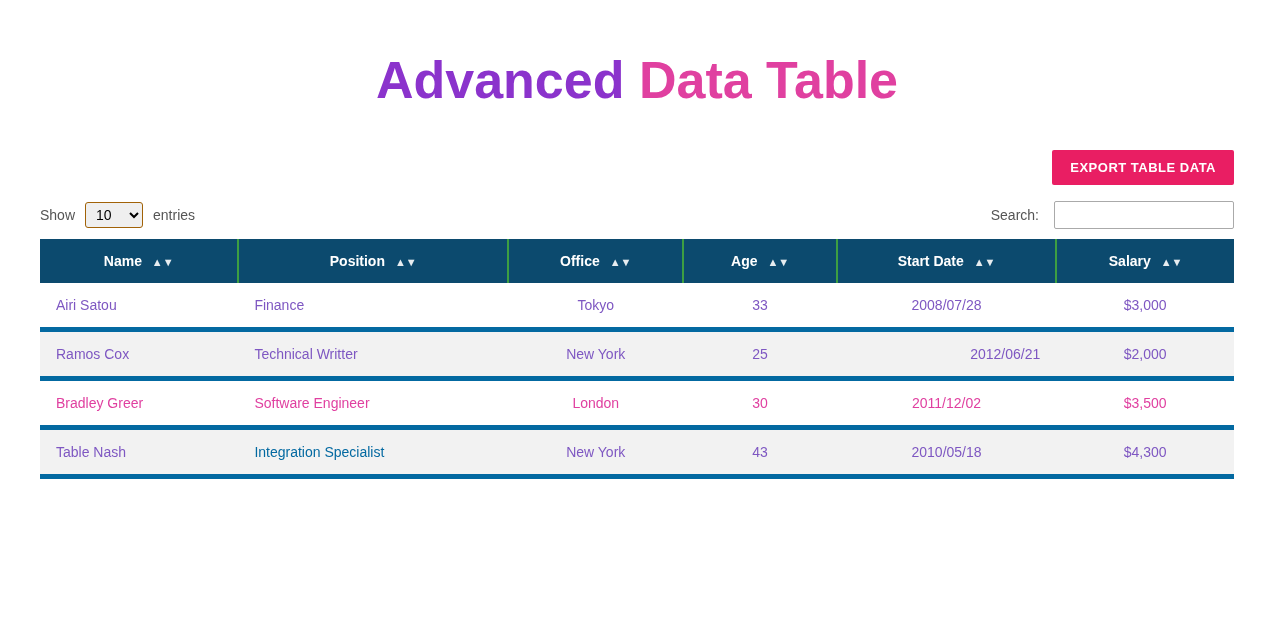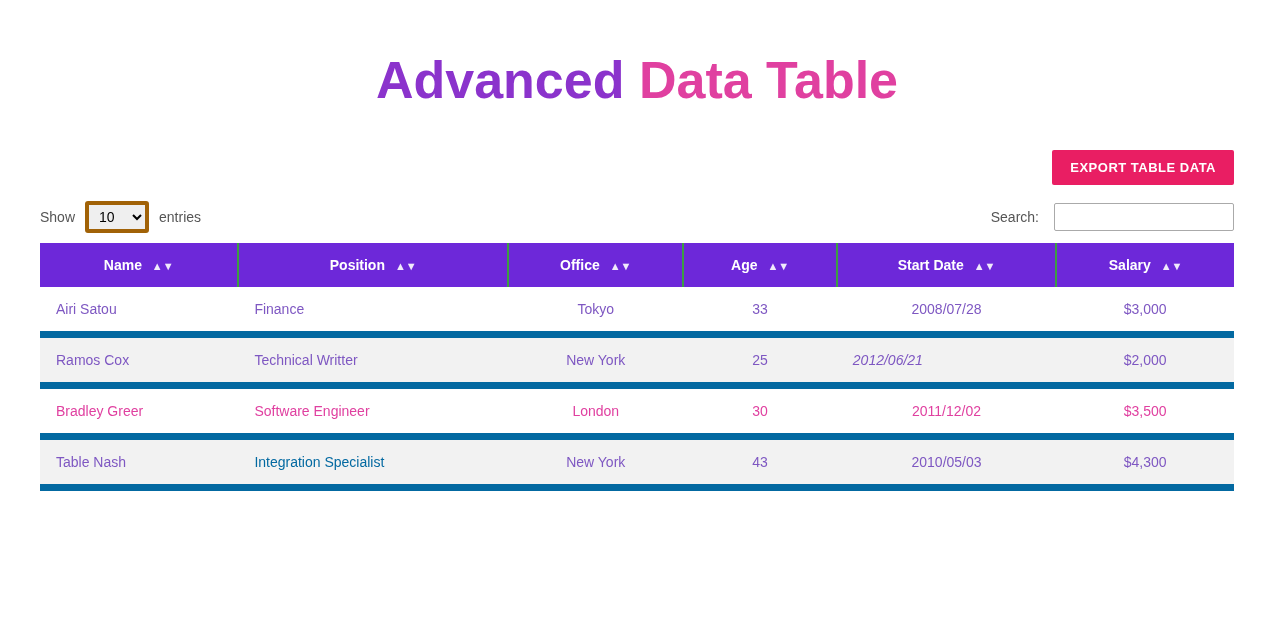--- a/index.html
+++ b/index.html
@@ -44,21 +44,21 @@
     .show-entries {
       display: flex;
       align-items: center;
       gap: 10px;
       font-size: 14px;
       color: #555;
     }
     .show-entries select {
       padding: 3px 6px;
       font-size: 14px;
-      border: 4px solid #a16207;
+      border: 1px solid #a16207;
       border-radius: 3px;
     }
     .search-box {
       display: flex;
       align-items: center;
       gap: 15px;
       font-size: 14px;
       color: #555;
     }
     .search-box input {
@@ -69,21 +69,21 @@
       border-radius: 2px;
       outline: none;
     }
 
     table {
       width: 100%;
       border-collapse: collapse;
       font-size: 14px;
     }
     thead tr {
-      background: #6d28d9;
+      background: #0c4a6e;
     }
     thead th {
       color: #fff;
       padding: 14px 16px;
       text-align: center;
       font-weight: 600;
       font-size: 14px;
       border-right: 2px solid #3d9e42;
       cursor: pointer;
       user-select: none;
@@ -91,21 +91,21 @@
     }
     thead th:last-child { border-right: none; }
     thead th .sort-arrows {
       display: inline-block;
       margin-left: 6px;
       font-size: 11px;
       opacity: 0.9;
     }
 
     tbody tr {
-      border-bottom: 7px solid #0369a1;
+      border-bottom: 5px solid #0369a1;
     }
     tbody tr:nth-child(even) {
       background: #f2f2f2;
     }
     tbody tr:nth-child(odd) {
       background: #fff;
     }
     tbody td {
       padding: 14px 16px;
       text-align: center;
@@ -177,33 +177,33 @@
         <td style="text-align: center; padding: 14px 16px;"><span style="color: rgb(126, 87, 194);">Tokyo</span></td>
         <td style="text-align: center; padding: 14px 16px;"><span style="color: rgb(126, 87, 194);">33</span></td>
         <td style="text-align: center; padding: 14px 16px;"><span style="color: rgb(126, 87, 194);">2008/07/28</span></td>
         <td style="text-align: center; padding: 14px 16px;"><span style="color: rgb(126, 87, 194);">$3,000</span></td>
       </tr>
       <tr>
         <td style="text-align: left; padding: 14px 16px;"><span style="color: rgb(126, 87, 194);">Ramos Cox</span></td>
         <td style="text-align: left; padding: 14px 16px;"><span style="color: rgb(126, 87, 194);">Technical Writter</span></td>
         <td style="text-align: center; padding: 14px 16px;"><span style="color: rgb(126, 87, 194);">New York</span></td>
         <td style="text-align: center; padding: 14px 16px;"><span style="color: rgb(126, 87, 194);">25</span></td>
-        <td style="text-align: left; padding: 14px 16px; font-style: italic;"><span style="color: rgb(126, 87, 194);">2012/06/21</span></td>
+        <td style="text-align: right; padding: 14px 16px;"><span style="color: rgb(126, 87, 194);">2012/06/21</span></td>
         <td style="text-align: center; padding: 14px 16px;"><span style="color: rgb(126, 87, 194);">$2,000</span></td>
       </tr>
       <tr class="row-even">
         <td style="text-align: left; padding: 14px 16px;"><span style="color: rgb(224, 64, 160);">Bradley Greer</span></td>
         <td style="text-align: left; padding: 14px 16px;"><span style="color: rgb(224, 64, 160);">Software Engineer</span></td>
         <td style="text-align: center; padding: 14px 16px;"><span style="color: rgb(224, 64, 160);">London</span></td>
         <td style="text-align: center; padding: 14px 16px;"><span style="color: rgb(224, 64, 160);">30</span></td>
         <td style="text-align: center; padding: 14px 16px;"><span style="color: rgb(224, 64, 160);">2011/12/02</span></td>
         <td style="text-align: center; padding: 14px 16px;"><span style="color: rgb(224, 64, 160);">$3,500</span></td>
       </tr>
       <tr>
         <td style="text-align: left; padding: 14px 16px;"><span style="color: rgb(126, 87, 194);">Table Nash</span></td>
         <td style="text-align: left; padding: 14px 16px;"><span style="color: #0369a1;">Integration Specialist</span></td>
         <td style="text-align: center; padding: 14px 16px;"><span style="color: rgb(126, 87, 194);">New York</span></td>
         <td style="text-align: center; padding: 14px 16px;"><span style="color: rgb(126, 87, 194);">43</span></td>
-        <td style="text-align: center; padding: 14px 16px;"><span style="color: rgb(126, 87, 194);">2010/05/03</span></td>
+        <td style="text-align: center; padding: 14px 16px;"><span style="color: rgb(126, 87, 194);">2010/05/18</span></td>
         <td style="text-align: center; padding: 14px 16px;"><span style="color: rgb(126, 87, 194);">$4,300</span></td>
       </tr>
     </tbody>
 </table>
 
 </body></html>

